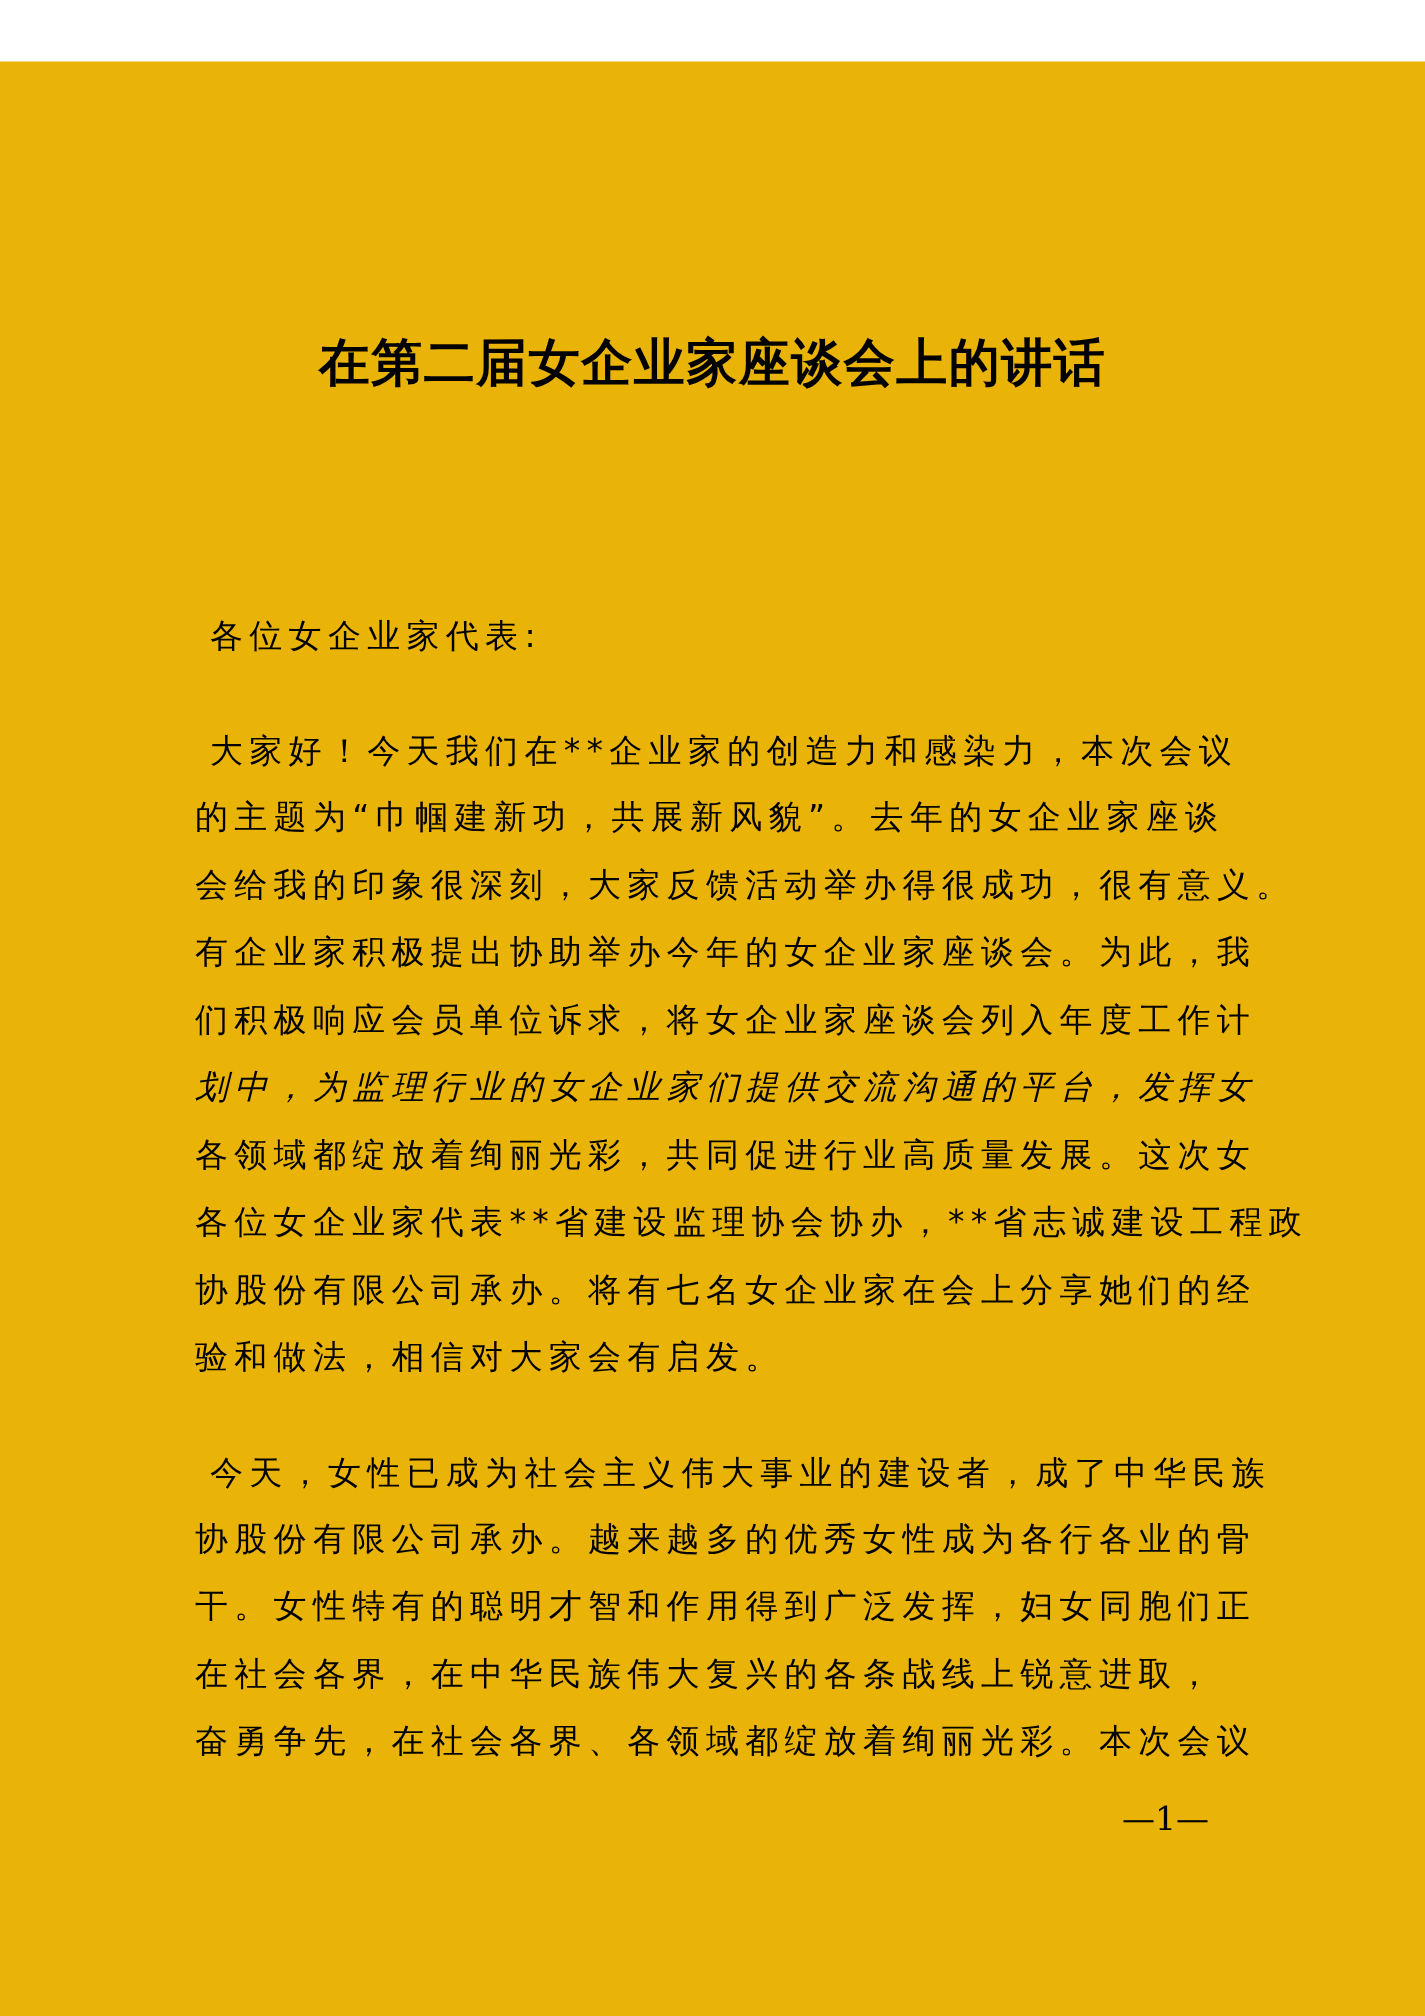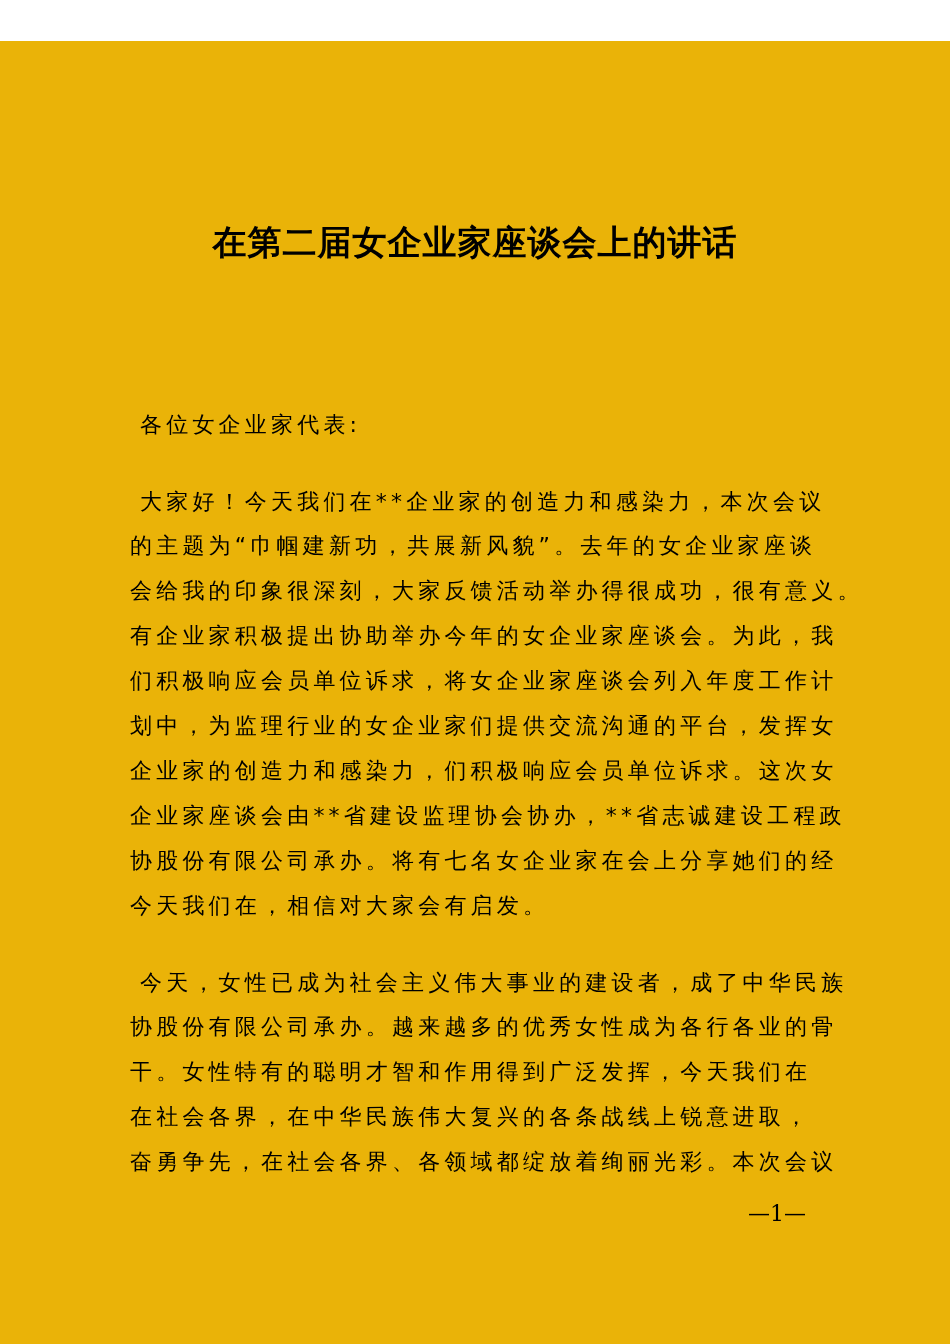--- a/index.html
+++ b/index.html
@@ -22,29 +22,29 @@
   <div class="title">在第二届女企业家座谈会上的讲话</div>
 
   <div class="line" style="top:364px; left:140px;">各位女企业家代表:</div>
 
   <div>
     <div class="line" style="top:441px; left:140px;">大家好！今天我们在**企业家的创造力和感染力，本次会议</div>
     <div class="line" style="top:485px;">的主题为“巾帼建新功，共展新风貌”。去年的女企业家座谈</div>
     <div class="line" style="top:530px;">会给我的印象很深刻，大家反馈活动举办得很成功，很有意义。</div>
     <div class="line" style="top:575px;">有企业家积极提出协助举办今年的女企业家座谈会。为此，我</div>
     <div class="line" style="top:620px;">们积极响应会员单位诉求，将女企业家座谈会列入年度工作计</div>
-    <div class="line" style="top:665px;">划中，为监理行业的女企业家们提供交流沟通的平台，发挥女</div>
-    <div class="line" style="top:710px;">企业家的创造力和感染力，们积极响应会员单位诉求。这次女</div>
-    <div class="line" style="top:755px;">企业家座谈会由**省建设监理协会协办，**省志诚建设工程政</div>
+    <div class="line" style="top:665px;font-style:italic;">划中，为监理行业的女企业家们提供交流沟通的平台，发挥女</div>
+    <div class="line" style="top:710px;">各领域都绽放着绚丽光彩，共同促进行业高质量发展。这次女</div>
+    <div class="line" style="top:755px;">各位女企业家代表**省建设监理协会协办，**省志诚建设工程政</div>
     <div class="line" style="top:800px;text-align:right;">协股份有限公司承办。将有七名女企业家在会上分享她们的经</div>
-    <div class="line" style="top:845px;">今天我们在，相信对大家会有启发。</div>
+    <div class="line" style="top:845px;">验和做法，相信对大家会有启发。</div>
   </div>
 
   <div>
     <div class="line" style="top:922px; left:140px;">今天，女性已成为社会主义伟大事业的建设者，成了中华民族</div>
     <div class="line" style="top:966px;">协股份有限公司承办。越来越多的优秀女性成为各行各业的骨</div>
-    <div class="line" style="top:1011px;">干。女性特有的聪明才智和作用得到广泛发挥，今天我们在</div>
+    <div class="line" style="top:1011px;">干。女性特有的聪明才智和作用得到广泛发挥，妇女同胞们正</div>
     <div class="line" style="top:1056px;">在社会各界，在中华民族伟大复兴的各条战线上锐意进取，</div>
     <div class="line" style="top:1101px;">奋勇争先，在社会各界、各领域都绽放着绚丽光彩。本次会议</div>
   </div>
 
   <div class="page-num">—1—</div>
 </div>
 
 </body></html>

